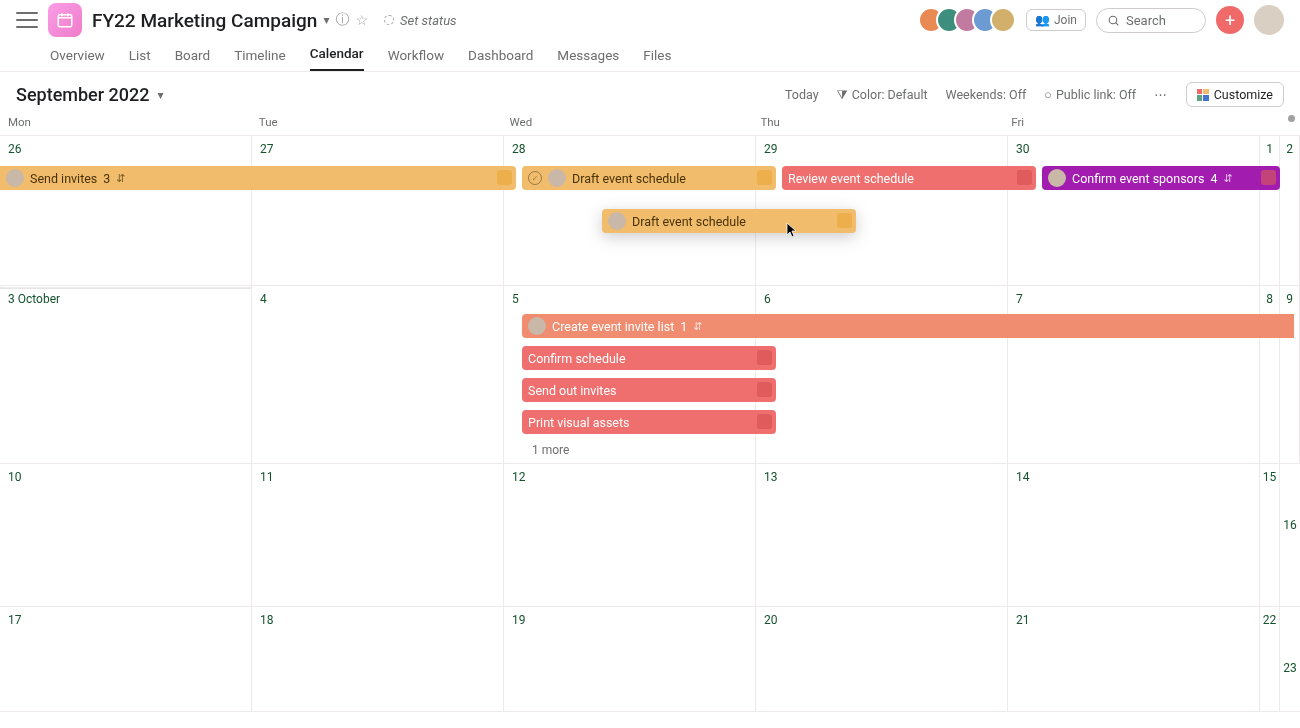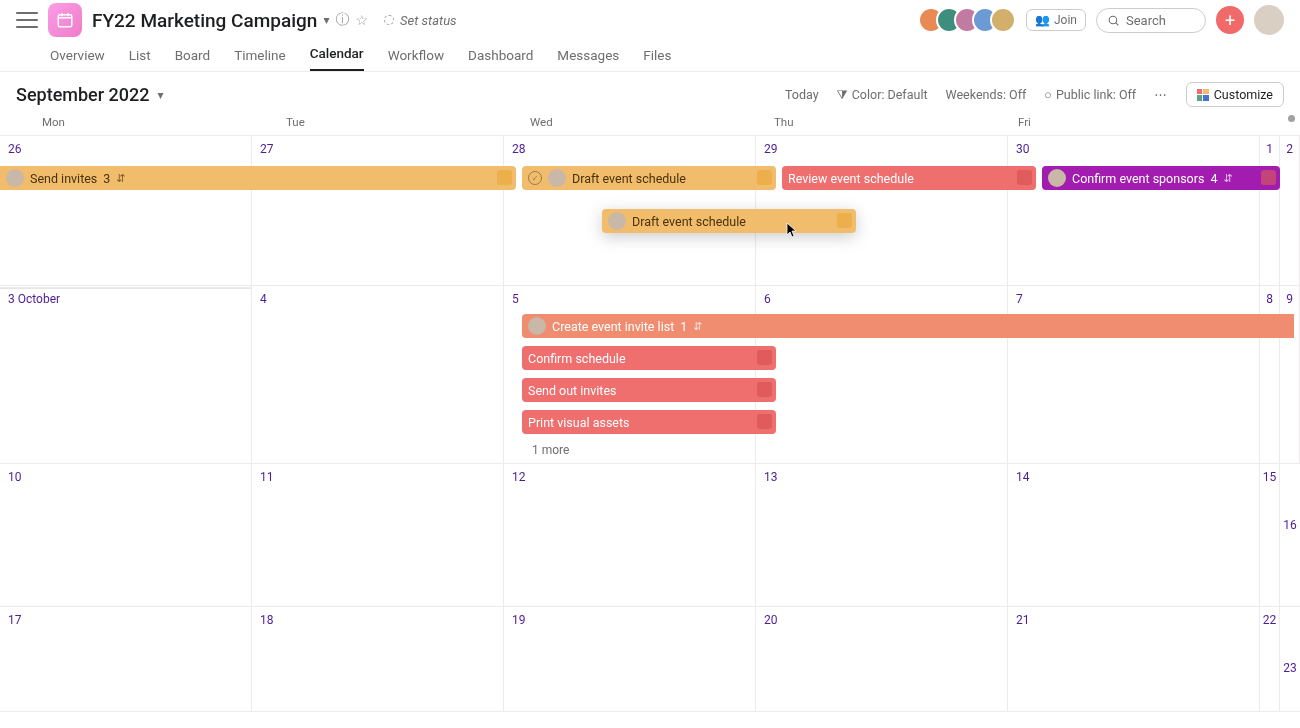--- a/index.html
+++ b/index.html
@@ -36,30 +36,30 @@
 .toolbar { display:flex; align-items:center; padding:10px 16px 8px; gap:16px; }
 .month-picker { display:flex; align-items:center; gap:8px; font-size:18px; font-weight:500; cursor:pointer; }
 .toolbar-right { margin-left:auto; display:flex; align-items:center; gap:18px; font-size:12.5px; color:#6d6e6f; }
 .tool-item { cursor:pointer; display:flex; align-items:center; gap:4px; }
 .customize-btn { border:1px solid #cfcbcb; border-radius:6px; padding:4px 10px; display:flex; align-items:center; gap:5px; color:#1e1f21; cursor:pointer;text-align:center; }
 .grid-ic { width:12px; height:12px; display:grid; grid-template-columns:1fr 1fr; grid-template-rows:1fr 1fr; gap:1.5px; }
 .grid-ic span:nth-child(1){background:#f06a6a;} .grid-ic span:nth-child(2){background:#f1bd6c;} .grid-ic span:nth-child(3){background:#5da283;} .grid-ic span:nth-child(4){background:#4573d2;}
 .dots-ic { letter-spacing:1px; }
 
 
-.day-header { display:grid; grid-template-columns: repeat(5,1fr) 20px 20px; font-size:11.5px; color:#6d6e6f; padding:0 0 6px 6px;margin-left:34px; }
+.day-header { display:grid; grid-template-columns: repeat(5,1fr) 20px 20px; font-size:11.5px; color:#6d6e6f; padding:0 0 6px 6px; }
 .day-header > div { padding-left:2px; }
 .overflow-dot { width:7px; height:7px; border-radius:50%; background:#a2a0a2; margin:auto; }
 
 
 .cal-container { border-top:1px solid #edeae9; }
 .week-row { display:grid; grid-template-columns: repeat(5,1fr) 20px 20px; border-bottom:1px solid #edeae9; position:relative; }
 .day-cell { border-right:1px solid #edeae9; min-height:0; padding:4px 0 0 0; height:100%; }
 .day-cell:last-child { border-right:none;margin-top:48px; }
-.day-num { font-size:12px; color:#4c1d95; padding:2px 8px; }
+.day-num { font-size:12px; color:#14532d; padding:2px 8px; }
 .day-cell.side { text-align:center; display:flex; align-items:flex-start; justify-content:center; padding-top:6px;}
 
 .week1 { height:150px; }
 .week2 { height:178px; }
 .week3 { height:143px; }
 .week4 { height:105px; }
 
 .tue-shadow { position:absolute; left:0; top:151px; width:252px; height:2px; box-shadow:0 -1px 3px rgba(0,0,0,0.15) inset; pointer-events:none; }
 
 

